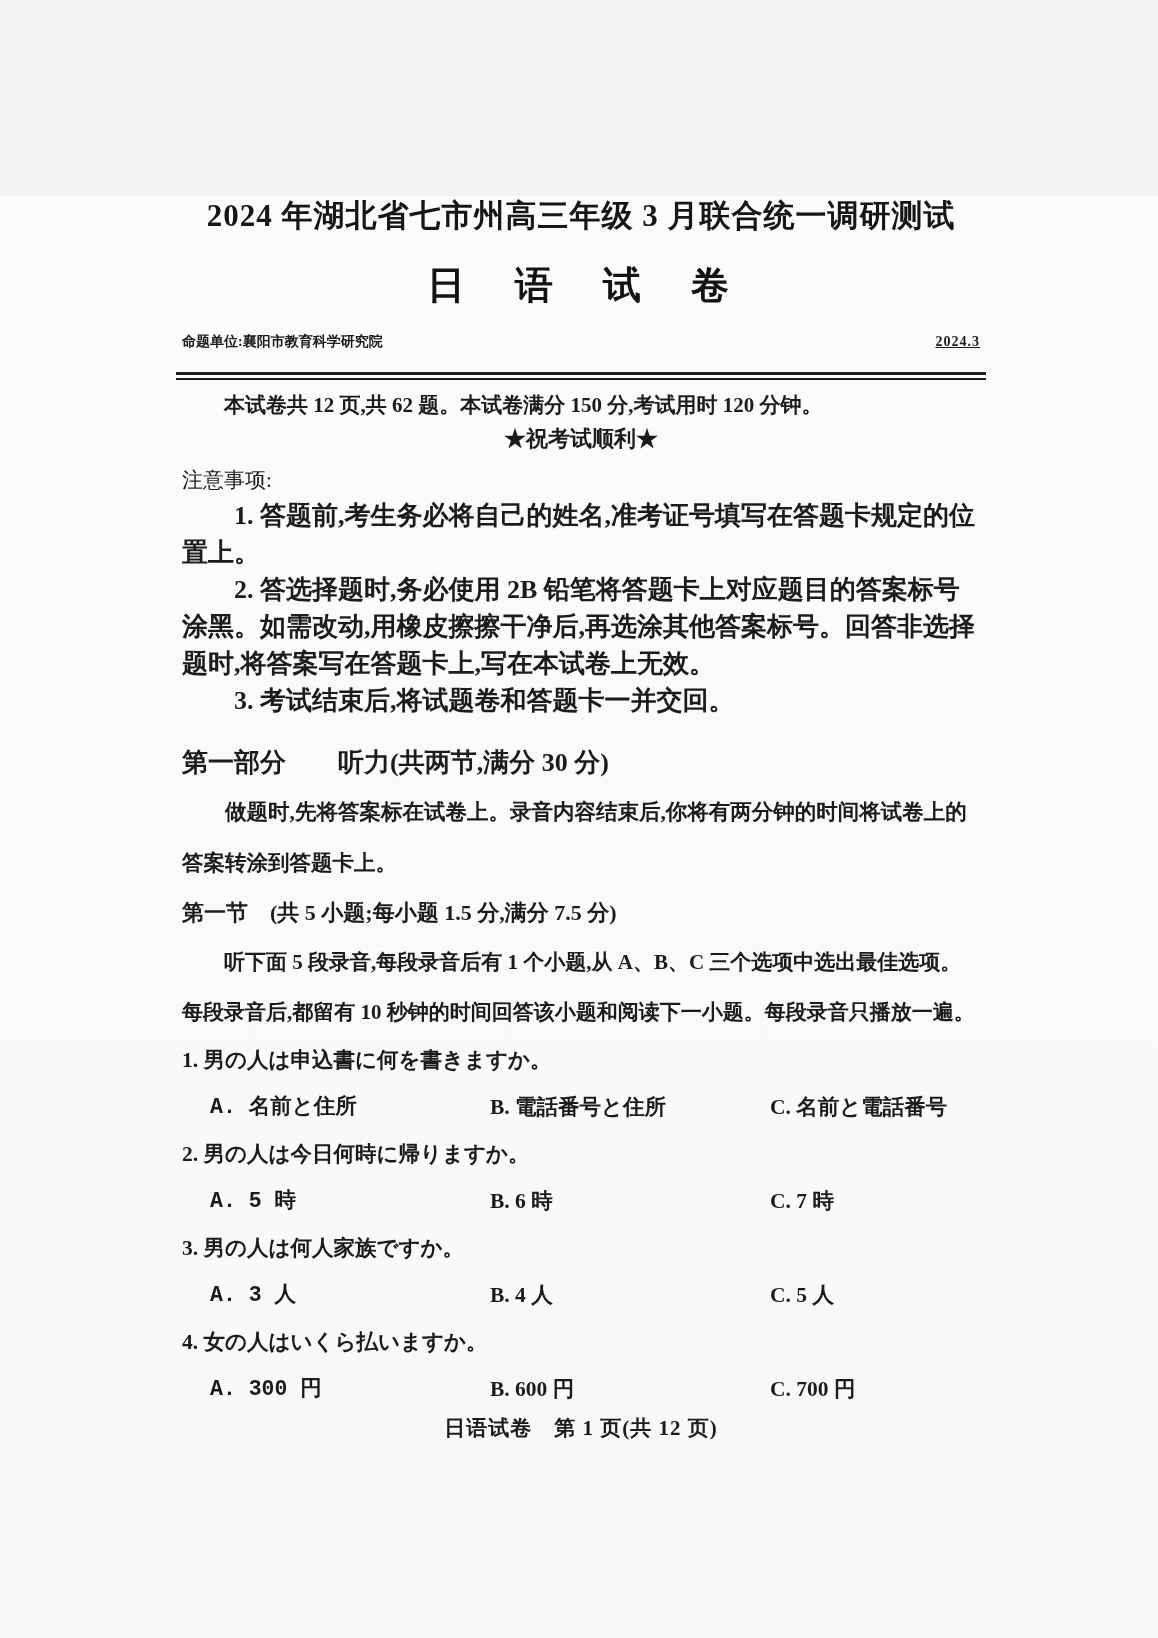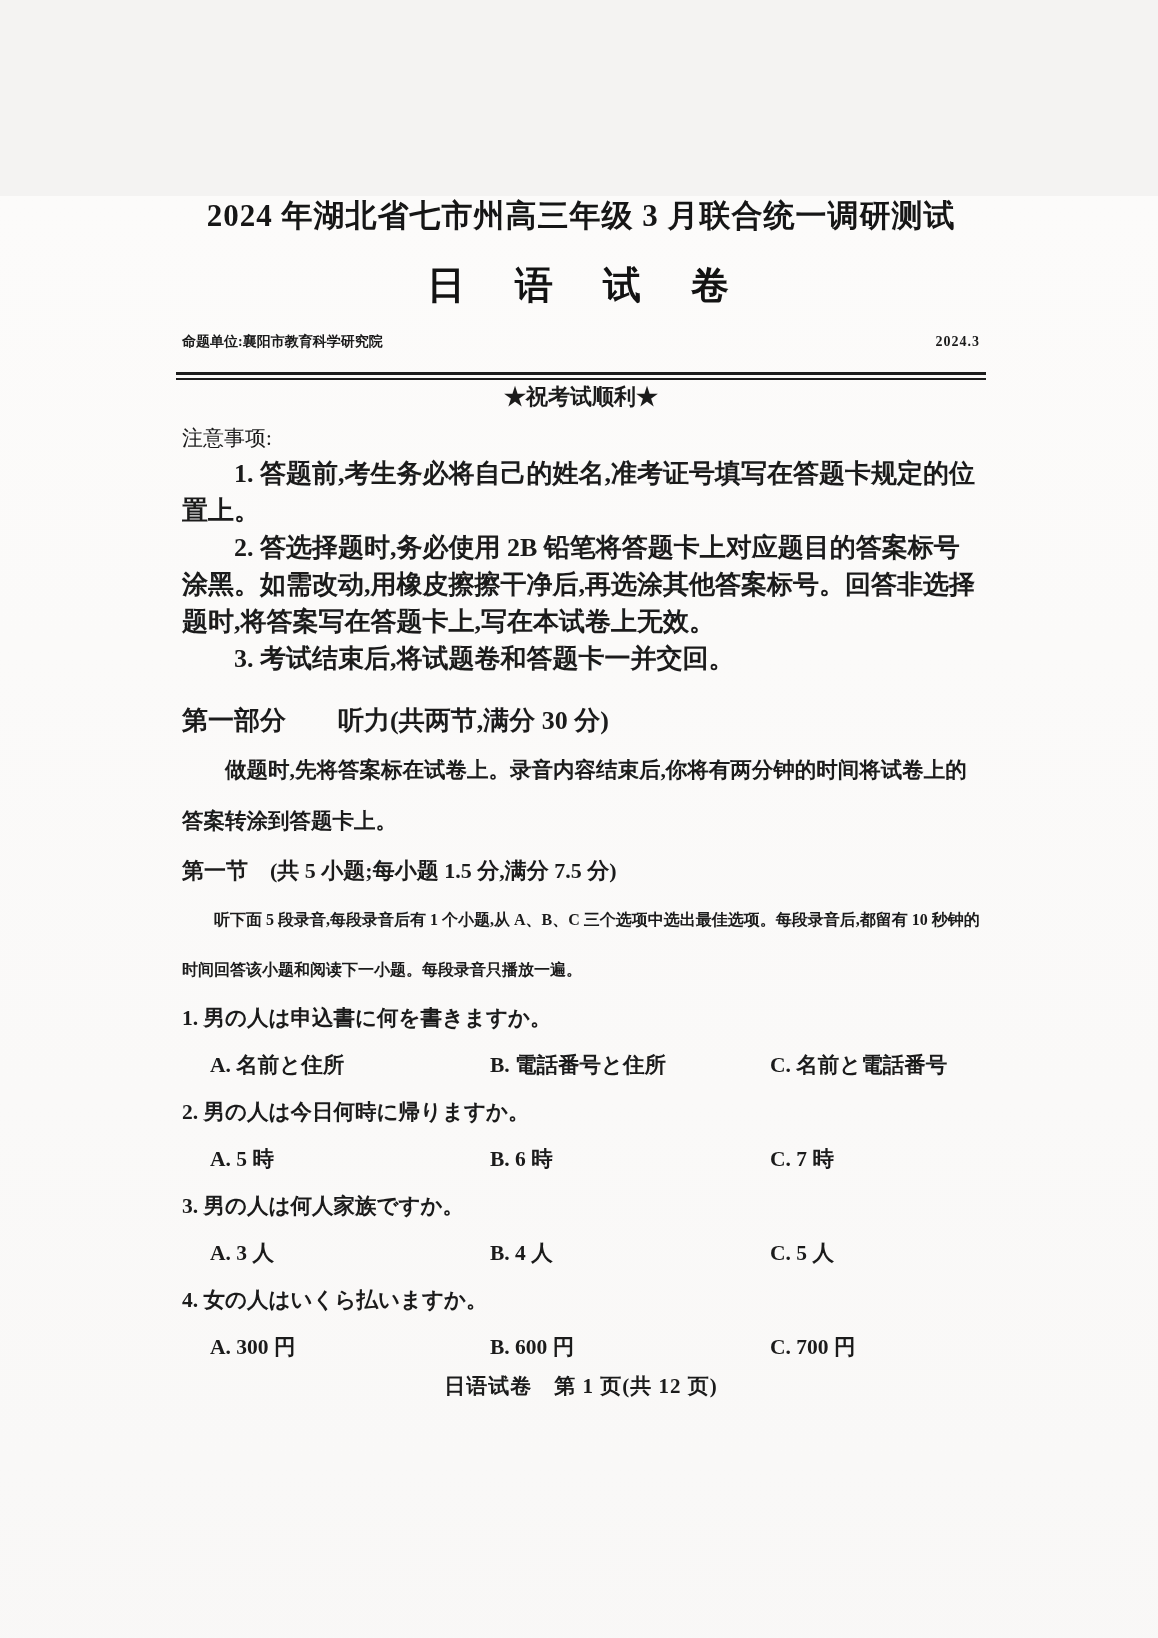--- a/index.html
+++ b/index.html
@@ -37,21 +37,21 @@
   }
   .meta-row {
     margin-top: 20px;
     display: flex;
     justify-content: space-between;
     align-items: baseline;
     font-size: 14px;
     font-weight: 700;
     line-height: 28px;
   }
-  .meta-row .date { font-weight: 700; letter-spacing: 1px; }
+  .meta-row .date { font-weight: 700; letter-spacing: 1px; text-decoration: underline; }
   .double-rule {
     margin: 16px -6px 0 -6px;
     height: 8px;
     border-top: 3px solid #1d1d1d;
     border-bottom: 2px solid #1d1d1d;
   }
   .summary {
     margin-top: 9px;
     font-size: 21px;
     font-weight: 700;
@@ -89,37 +89,37 @@
     font-weight: 600;
     line-height: 51px;
     text-indent: 2em;
   }
   .section-heading {
     font-size: 22px;
     font-weight: 700;
     line-height: 48px;
   }
   .section-instructions {
-    font-size: 16px;
+    font-size: 21px;
     font-weight: 600;
     line-height: 50px;
     text-indent: 2em;
   }
   .question-text {
     font-size: 21.5px;
     font-weight: 600;
     line-height: 47px;
   }
   .options-row {
     display: flex;
     font-size: 21.5px;
     font-weight: 600;
     line-height: 47px;
   }
-  .options-row .opt-a { width: 308px; padding-left: 28px; }
+  .options-row .opt-a { width: 308px; padding-left: 28px; font-family: Liberation Mono, monospace; }
   .options-row .opt-b { width: 280px; }
   .options-row .opt-c { flex: 1; }
   .page-footer {
     margin-top: 0;
     text-align: center;
     font-size: 21px;
     font-weight: 600;
     line-height: 30px;
     letter-spacing: 1px;
   }
@@ -133,20 +133,21 @@
 
   <h2 class="doc-subtitle">日　语　试　卷</h2>
 
   <div class="meta-row">
     <span class="issuer">命题单位:襄阳市教育科学研究院</span>
     <span class="date">2024.3</span>
   </div>
 
   <div class="double-rule"></div>
 
+  <p class="summary">本试卷共 12 页,共 62 题。本试卷满分 150 分,考试用时 120 分钟。</p>
 
   <p class="blessing">★祝考试顺利★</p>
 
   <p class="notice-title">注意事项:</p>
   <p class="notice-item">1. 答题前,考生务必将自己的姓名,准考证号填写在答题卡规定的位置上。</p>
   <p class="notice-item">2. 答选择题时,务必使用 2B 铅笔将答题卡上对应题目的答案标号涂黑。如需改动,用橡皮擦擦干净后,再选涂其他答案标号。回答非选择题时,将答案写在答题卡上,写在本试卷上无效。</p>
   <p class="notice-item">3. 考试结束后,将试题卷和答题卡一并交回。</p>
 
   <h3 class="part-heading">第一部分　　听力(共两节,满分 30 分)</h3>
 

